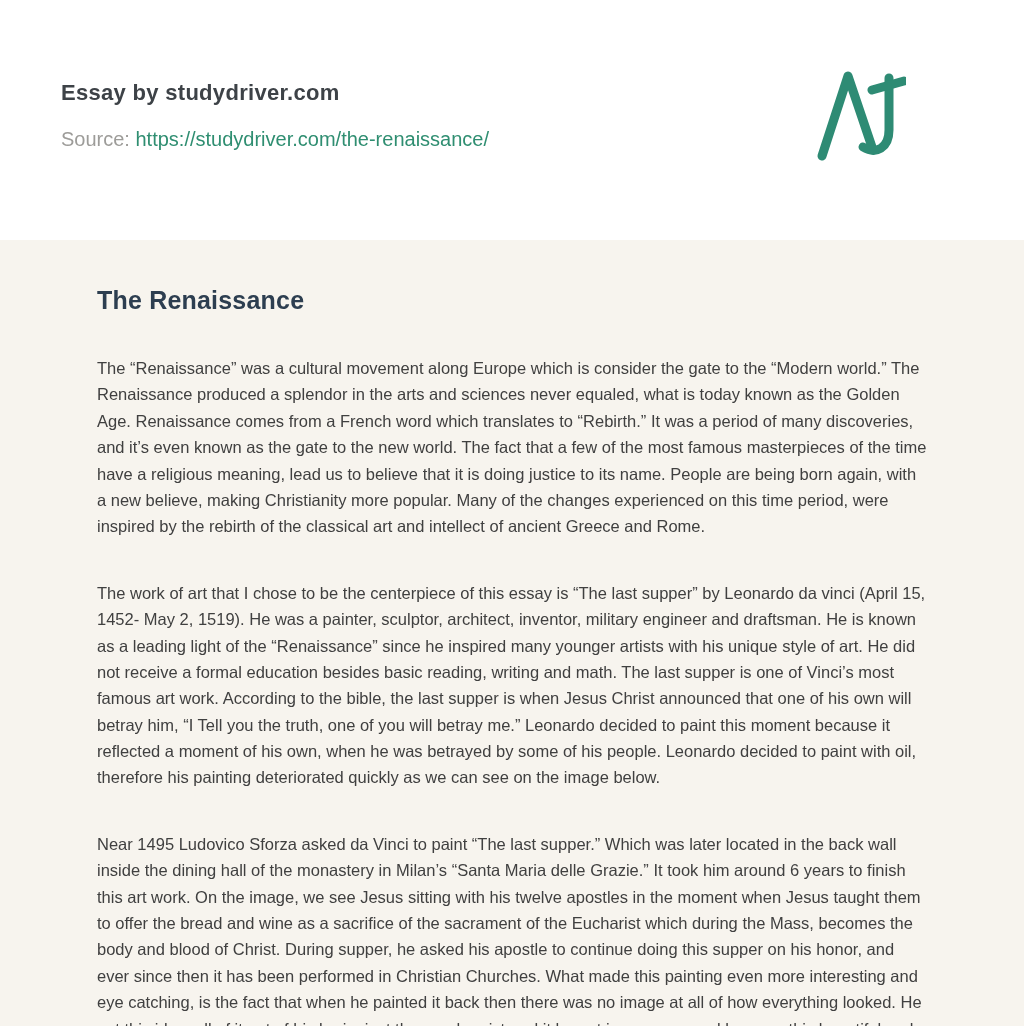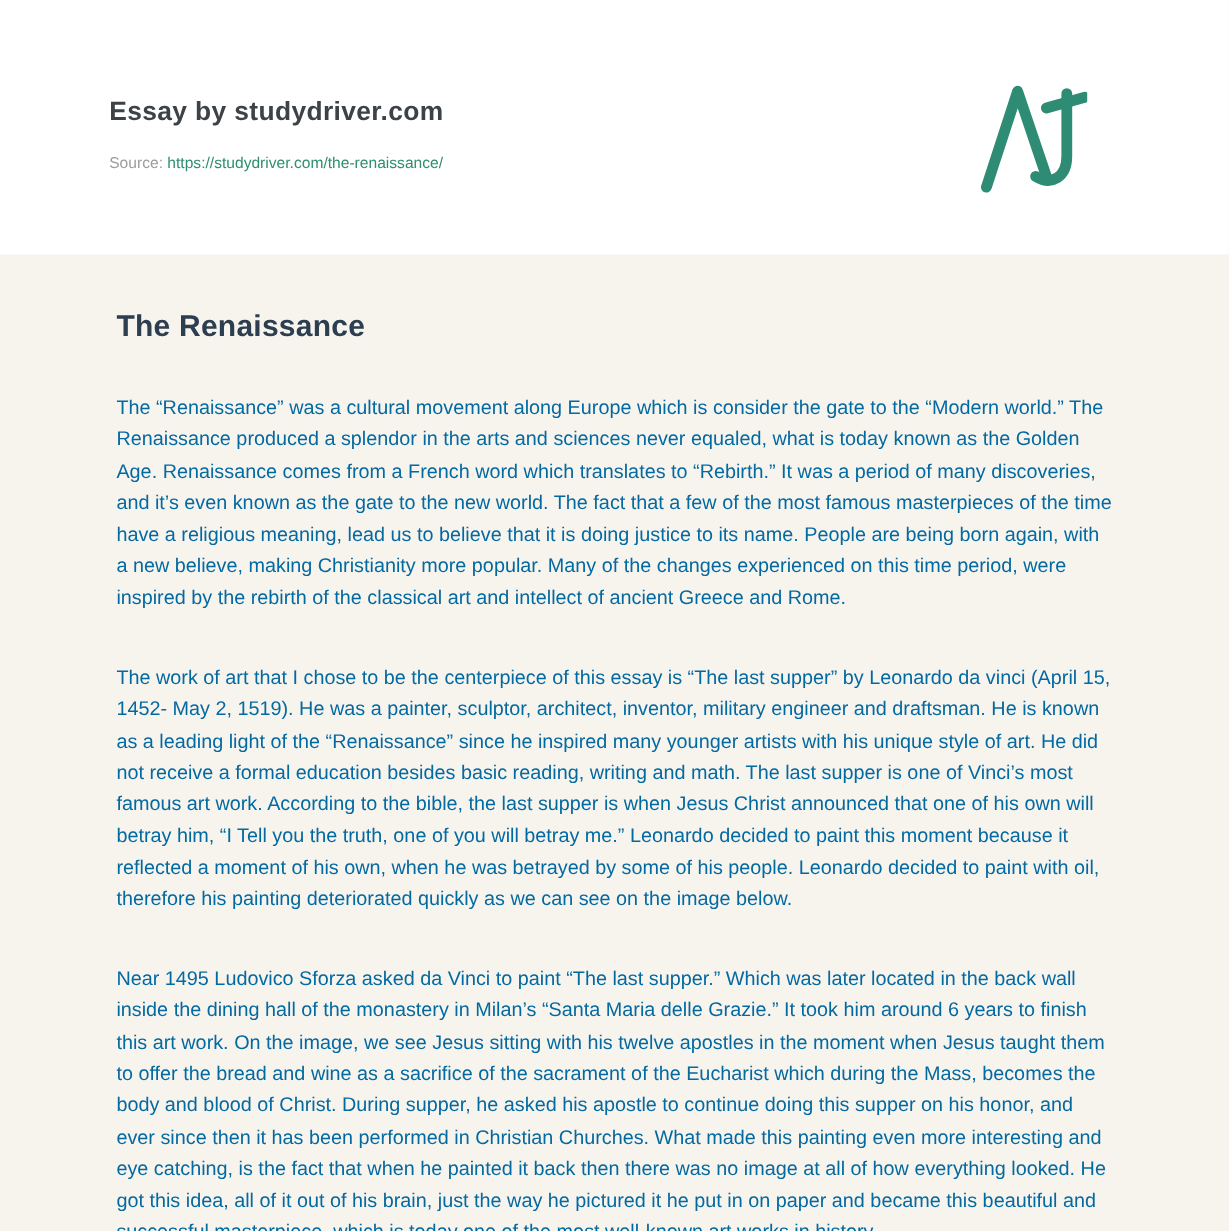--- a/index.html
+++ b/index.html
@@ -7,32 +7,32 @@
   body {
     height: 1026px;
     overflow: hidden;
     font-family: "Liberation Sans", "DejaVu Sans", sans-serif;
     background: #f7f4ee;
   }
 
   .page-header {
     position: relative;
     background: #ffffff;
-    height: 212px;
-    padding: 80px 97px 0 91px;
+    height: 240px;
+    padding: 80px 97px 0 61px;
   }
   .brand-title {
     font-size: 22px;
     font-weight: 700;
     color: #3d4247;
     letter-spacing: 0.3px;
   }
   .source-line {
     margin-top: 22px;
-    font-size: 13px;
+    font-size: 20px;
     color: #9d9c99;
   }
   .source-link {
     color: #2f8e71;
     text-decoration: none;
     cursor: pointer;
   }
   .logo-wrap {
     position: absolute;
     top: 68px;
@@ -49,21 +49,21 @@
   .article-title {
     font-size: 25px;
     font-weight: 700;
     color: #2d3e50;
     letter-spacing: 0.2px;
     margin-bottom: 24px;
   }
   .paragraphs p {
     font-size: 16.5px;
     line-height: 1.6;
-    color: #0369a1;
+    color: #404040;
     margin-bottom: 26px;
     max-width: 832px;
     margin-top: 40px;
   }
 </style>
 </head>
 <body>
 
 <header class="page-header">
   <div class="brand-title">Essay by studydriver.com</div>

